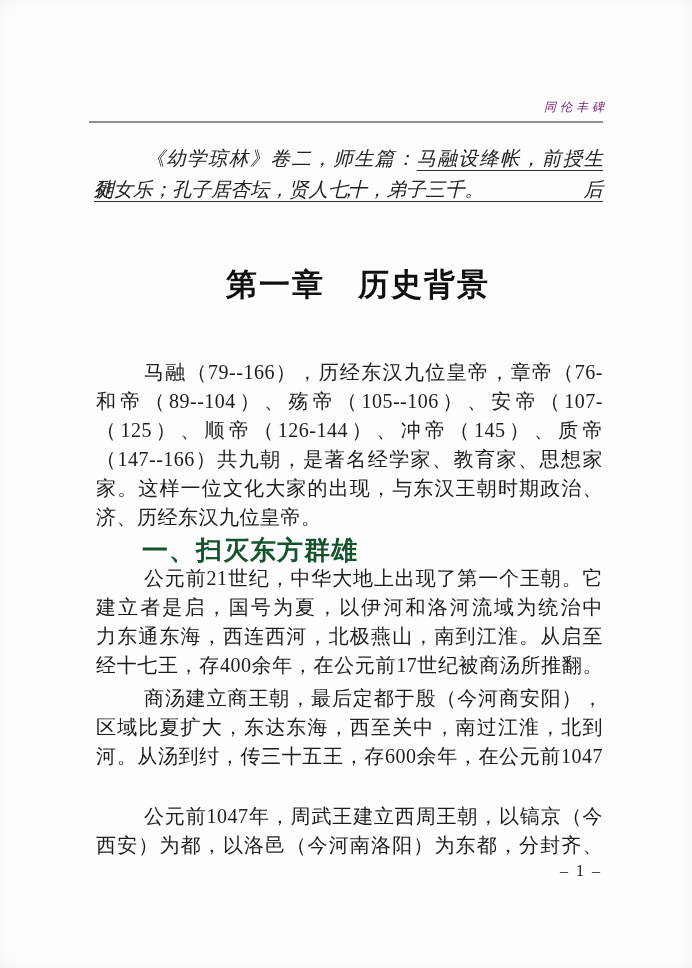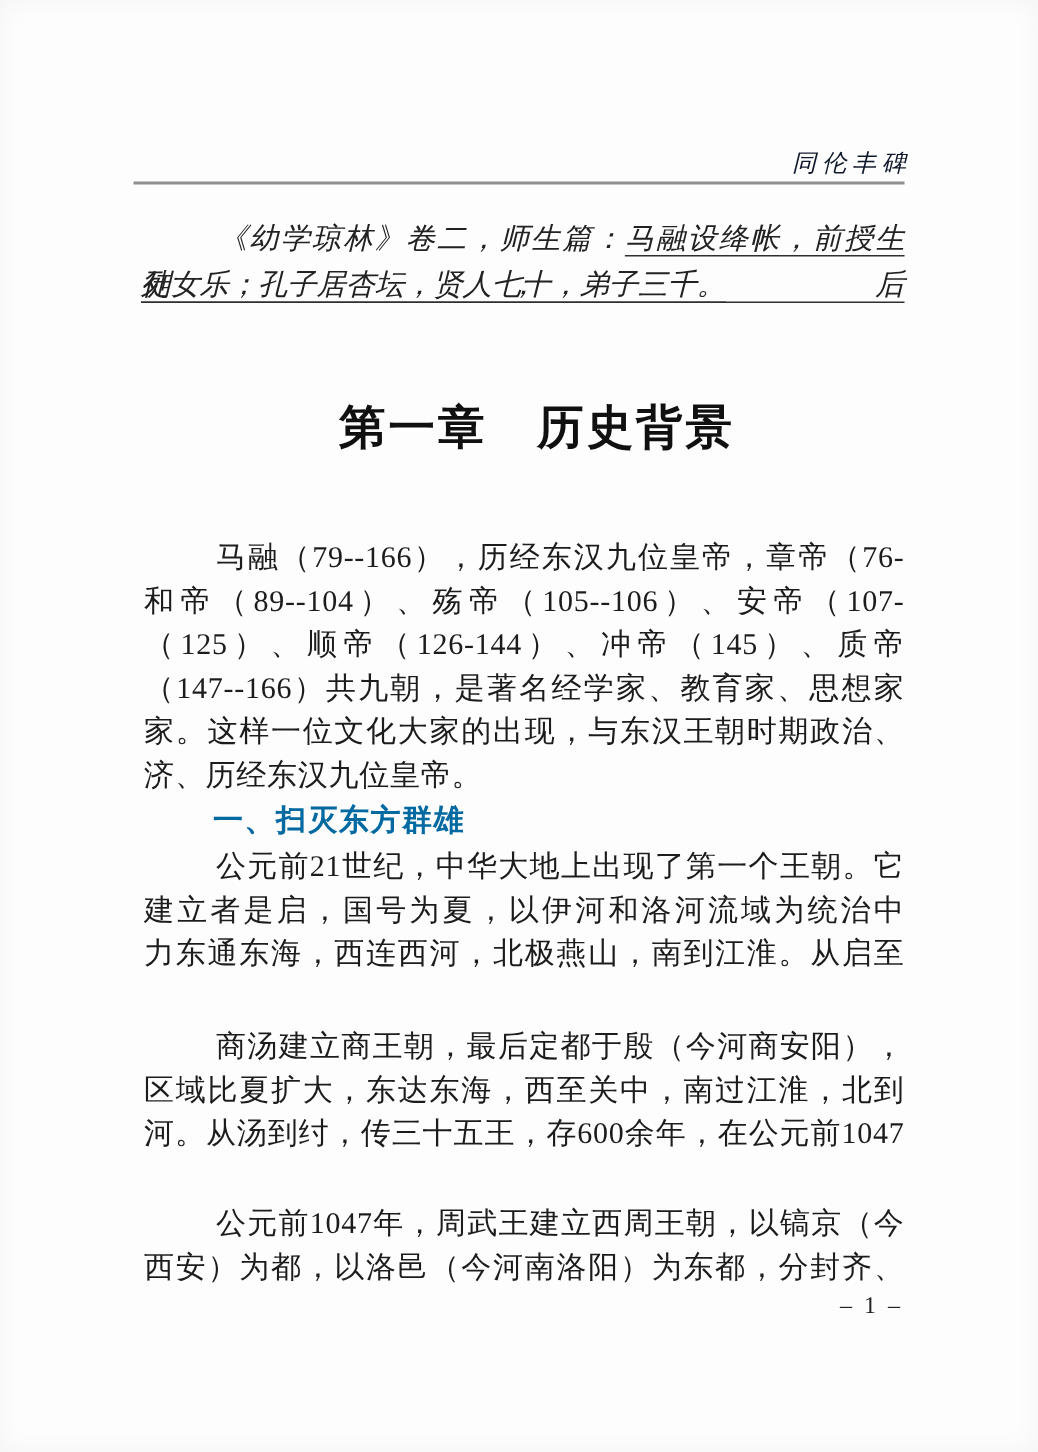--- a/index.html
+++ b/index.html
@@ -6,21 +6,21 @@
   .scan{
     position:relative;width:692px;height:968px;background:#fdfdfd;
     overflow:hidden;color:#1e1e1e;
     font-family:"Liberation Serif","DejaVu Serif",serif;
     box-shadow:inset 0 0 18px rgba(0,0,0,0.04);
   }
   
   .running-head{
     position:absolute;top:99px;right:84px;
     font-family:"DejaVu Serif",serif;font-style:italic;
-    font-size:16px;letter-spacing:4px;color:#0f172a;
+    font-size:12px;letter-spacing:4px;color:#701a75;
   }
   .head-rule{
     position:absolute;top:121px;left:89px;width:514px;height:2px;
     background:#8f8f8f;
   }
   
   .epigraph{
     position:absolute;top:143px;left:94px;width:509px;
     font-family:"DejaVu Serif",serif;font-style:italic;
     font-size:19.5px;line-height:31px;color:#222;
@@ -42,21 +42,21 @@
   .para{position:absolute;left:96px;width:507px;}
   .bline{
     height:29px;line-height:29px;font-size:20px;color:#1c1c1c;
     letter-spacing:0.5px;white-space:nowrap;
   }
   .bline.jfull{text-align:justify;text-align-last:justify;white-space:normal;height:29px;overflow:hidden;}
   .bline.indent{padding-left:48px;}
   .section-heading{
     position:absolute;left:96px;top:533px;margin:0;padding-left:46px;
     font-family:"Liberation Sans","DejaVu Sans",sans-serif;
-    font-size:20px;font-weight:bold;color:#0369a1;letter-spacing:1px;
+    font-size:26px;font-weight:bold;color:#14532d;letter-spacing:1px;
   }
   .page-number{
     position:absolute;top:862px;right:90px;
     font-size:16px;color:#222;letter-spacing:2px;
   }
 </style>
 </head>
 <body>
 
 <div class="scan">
@@ -79,20 +79,21 @@
     <div class="bline jfull">家。这样一位文化大家的出现，与东汉王朝时期政治、经</div>
     <div class="bline">济、历经东汉九位皇帝。</div>
   </div>
 
   <h2 class="section-heading">一、扫灭东方群雄</h2>
 
   <div class="para" style="top:564px">
     <div class="bline indent jfull">公元前21世纪，中华大地上出现了第一个王朝。它的</div>
     <div class="bline jfull">建立者是启，国号为夏，以伊河和洛河流域为统治中心，势</div>
     <div class="bline jfull">力东通东海，西连西河，北极燕山，南到江淮。从启至桀，</div>
+    <div class="bline jfull">经十七王，存400余年，在公元前17世纪被商汤所推翻。</div>
   </div>
 
   <div class="para" style="top:684px">
     <div class="bline indent jfull">商汤建立商王朝，最后定都于殷（今河商安阳），统治</div>
     <div class="bline jfull">区域比夏扩大，东达东海，西至关中，南过江淮，北到辽</div>
     <div class="bline jfull">河。从汤到纣，传三十五王，存600余年，在公元前1047年</div>
   </div>
 
   <div class="para" style="top:802px">
     <div class="bline indent jfull">公元前1047年，周武王建立西周王朝，以镐京（今陕西</div>

